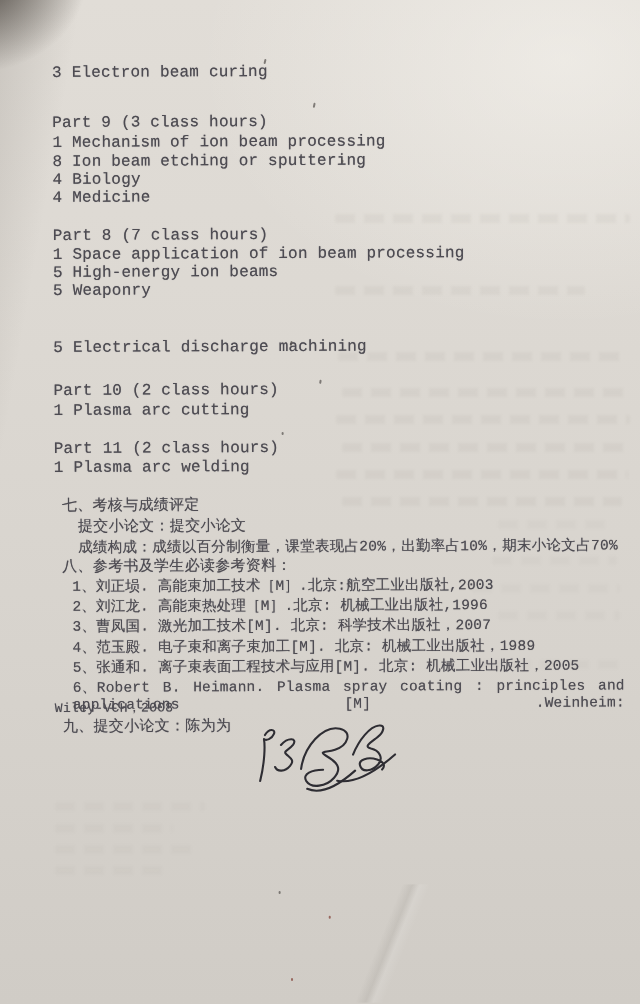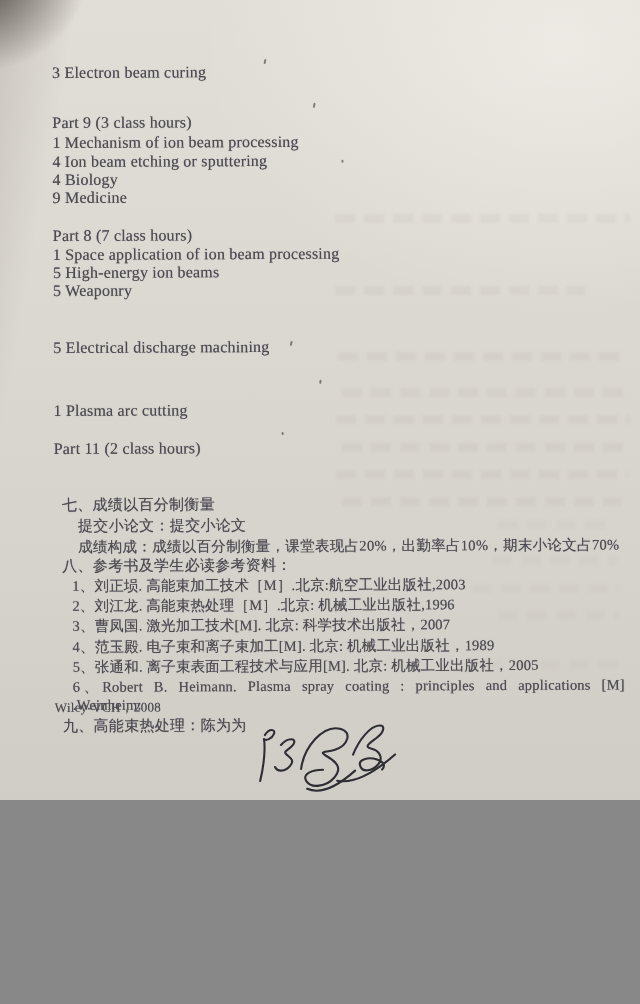--- a/index.html
+++ b/index.html
@@ -1,20 +1,20 @@
 <!DOCTYPE html>
 <html><head>
 <meta charset="utf-8">
 <style>
   html,body{margin:0;padding:0;background:#888;}
   .photo{
     position:relative;
-    width:640px;height:800px;
+    width:640px;height:1004px;
     overflow:hidden;
-    font-family:Liberation Serif, serif;
+    font-family:Liberation Mono, monospace;
     background:
       radial-gradient(150px 130px at -25px -25px, rgba(42,36,30,.8), rgba(42,36,30,0) 75%),
       radial-gradient(520px 380px at 88% 6%, rgba(250,248,243,.5), rgba(250,248,243,0) 70%),
       linear-gradient(100deg, rgba(100,94,87,.18) 0, rgba(100,94,87,0) 10%),
       linear-gradient(180deg, #e1ddd7 0, #dcd8d2 35%, #d7d3cd 65%, #d0ccc6 100%);
   }
   .content{position:absolute;inset:0;transform:rotate(-0.25deg);transform-origin:40px 60px;}
   .ln{
     position:absolute;
     white-space:nowrap;
@@ -65,49 +65,51 @@
   <div class="ghost faint" style="left:55px;top:824px;width:118px;"></div>
   <div class="ghost faint" style="left:55px;top:845px;width:140px;"></div>
   <div class="ghost faint" style="left:55px;top:866px;width:108px;"></div>
 
   <div class="content">
 
     <div class="ln en" style="top:64px">3 Electron beam curing</div>
 
     <div class="ln en" style="top:114px">Part 9 (3 class hours)</div>
     <div class="ln en" style="top:134px">1 Mechanism of ion beam processing</div>
-    <div class="ln en" style="top:153px">4 Ion beam etching or sputtering</div>
+    <div class="ln en" style="top:153px">8 Ion beam etching or sputtering</div>
     <div class="ln en" style="top:171px">4 Biology</div>
-    <div class="ln en" style="top:189px">9 Medicine</div>
+    <div class="ln en" style="top:189px">4 Medicine</div>
 
     <div class="ln en" style="top:227px">Part 8 (7 class hours)</div>
     <div class="ln en" style="top:246px">1 Space application of ion beam processing</div>
     <div class="ln en" style="top:264px">5 High-energy ion beams</div>
     <div class="ln en" style="top:282px">5 Weaponry</div>
 
     <div class="ln en" style="top:339px">5 Electrical discharge machining</div>
 
+    <div class="ln en" style="top:382px">Part 10 (2 class hours)</div>
     <div class="ln en" style="top:402px">1 Plasma arc cutting</div>
 
     <div class="ln en" style="top:440px">Part 11 (2 class hours)</div>
+    <div class="ln en" style="top:459px">1 Plasma arc welding</div>
 
-    <div class="ln cn" style="top:496px;left:60px">七、成绩以百分制衡量</div>
+    <div class="ln cn" style="top:496px;left:60px">七、考核与成绩评定</div>
     <div class="ln cn" style="top:517px;left:76px">提交小论文：提交小论文</div>
     <div class="ln cn" style="top:538px;left:76px;font-size:14.5px">成绩构成：成绩以百分制衡量，课堂表现占20%，出勤率占10%，期末小论文占70%</div>
 
     <div class="ln cn" style="top:557px;left:60px">八、参考书及学生必读参考资料：</div>
     <div class="ln cn ref" style="top:577px">1、刘正埙. 高能束加工技术［M］.北京:航空工业出版社,2003</div>
     <div class="ln cn ref" style="top:597px">2、刘江龙. 高能束热处理［M］.北京: 机械工业出版社,1996</div>
     <div class="ln cn ref" style="top:617px">3、曹凤国. 激光加工技术[M]. 北京: 科学技术出版社，2007</div>
     <div class="ln cn ref" style="top:638px">4、范玉殿. 电子束和离子束加工[M]. 北京: 机械工业出版社，1989</div>
     <div class="ln cn ref" style="top:658px">5、张通和. 离子束表面工程技术与应用[M]. 北京: 机械工业出版社，2005</div>
     <div class="ln cn ref just" style="top:678px">6、Robert B. Heimann. Plasma spray coating : principles and applications [M] .Weinheim:</div>
     <div class="ln cn" style="top:699px;left:52px;font-size:13px">Wiley-VCH，2008</div>
 
-    <div class="ln cn" style="top:717px;left:60px">九、高能束热处理：陈为为</div>
+    <div class="ln cn" style="top:717px;left:60px">九、提交小论文：陈为为</div>
 
     <svg class="sig" width="160" height="78" viewBox="0 0 160 78">
       <g fill="none" stroke="#2e2d33" stroke-width="2.1" stroke-linecap="round" stroke-linejoin="round">
         <path d="M24,16 c4,-7 11,-6 9,-1 c-2,5 -8,7 -10,5 c1,6 1,22 -4,42"></path>
         <path d="M40,26 c7,-8 17,-7 12,0 c-4,5 -10,6 -7,9 c4,4 9,6 4,12 c-5,6 -13,6 -15,1"></path>
         <path d="M60,50 c3,-22 22,-44 39,-40 c13,3 8,17 -5,21 c-9,3 -17,1 -9,6 c10,6 17,12 8,22 c-8,9 -23,11 -28,3 c-4,-7 6,-11 17,-11"></path>
         <path d="M66,70 c14,6 30,-2 48,-18"></path>
         <path d="M112,36 c6,-15 17,-28 26,-29 c7,-1 5,7 -2,12 c-8,6 -13,9 -6,11 c8,2 13,9 7,16 c-6,7 -16,8 -18,1 c-2,-6 8,-9 17,-6 c6,2 9,6 5,10"></path>
         <path d="M96,62 c20,4 42,-12 58,-26"></path>
       </g>

